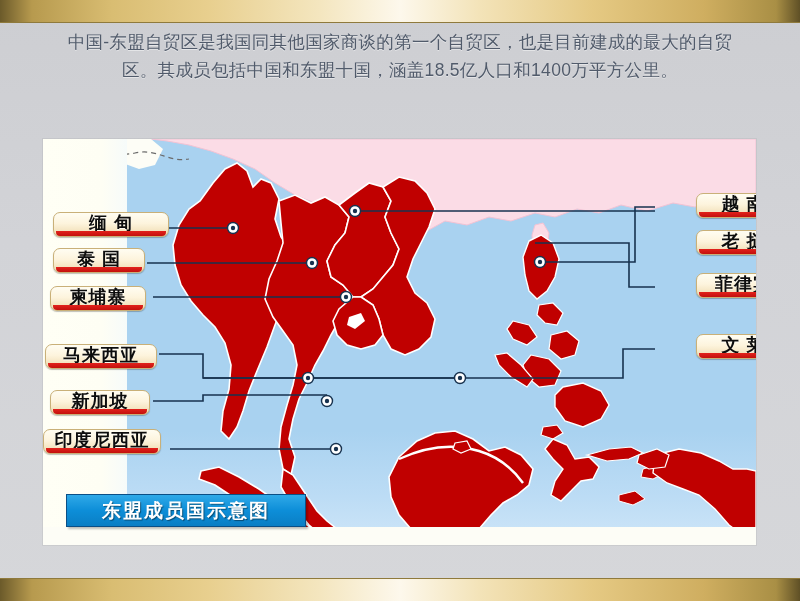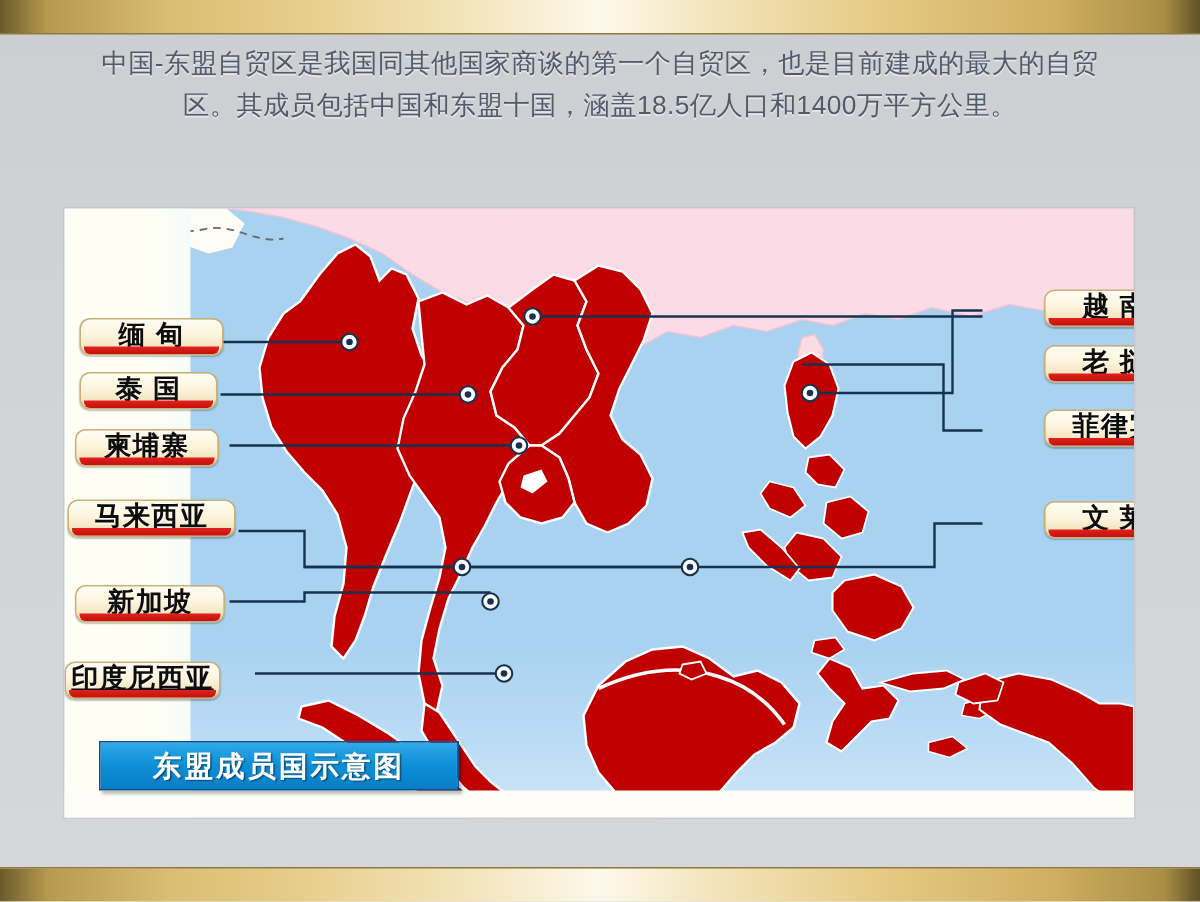--- a/index.html
+++ b/index.html
@@ -239,26 +239,26 @@
             <circle cx="293" cy="310" r="5.5" fill="#ffffff" stroke="#17324f" stroke-width="1.4"></circle>
             <circle cx="293" cy="310" r="2.2" fill="#17324f"></circle>
           </g>
       </g>
     </svg>
 
     <div class="gutter"></div>
     <div class="bottomstrip"></div>
 
     <div id="left-labels">
-        <div class="lbl" style="left: 10px; top: 73px; width: 96px;">缅 甸</div>
+        <div class="lbl" style="left: 10px; top: 73px; width: 116px;">缅 甸</div>
         <div class="lbl" style="left: 10px; top: 109px; width: 92px; text-align: right;">泰 国</div>
         <div class="lbl" style="left: 7px; top: 147px; width: 96px;">柬埔寨</div>
-        <div class="lbl" style="left: 2px; top: 194px; width: 112px;">马来西亚</div>
+        <div class="lbl" style="left: 2px; top: 205px; width: 112px;">马来西亚</div>
         <div class="lbl" style="left: 7px; top: 251px; width: 100px;">新加坡</div>
-        <div class="lbl" style="left: 0px; top: 302px; width: 104px; text-decoration: underline;">印度尼西亚</div>
+        <div class="lbl" style="left: 0px; top: 290px; width: 118px;">印度尼西亚</div>
       </div>
     <div id="right-labels">
         <div class="lbl" style="left: 653px; top: 54px; width: 95px;">越 南</div>
         <div class="lbl" style="left: 653px; top: 91px; width: 95px;">老 挝</div>
         <div class="lbl" style="left: 653px; top: 134px; width: 95px;">菲律宾</div>
         <div class="lbl" style="left: 653px; top: 195px; width: 95px;">文 莱</div>
       </div>
 
     <div class="banner">东盟成员国示意图</div>
   </div>

